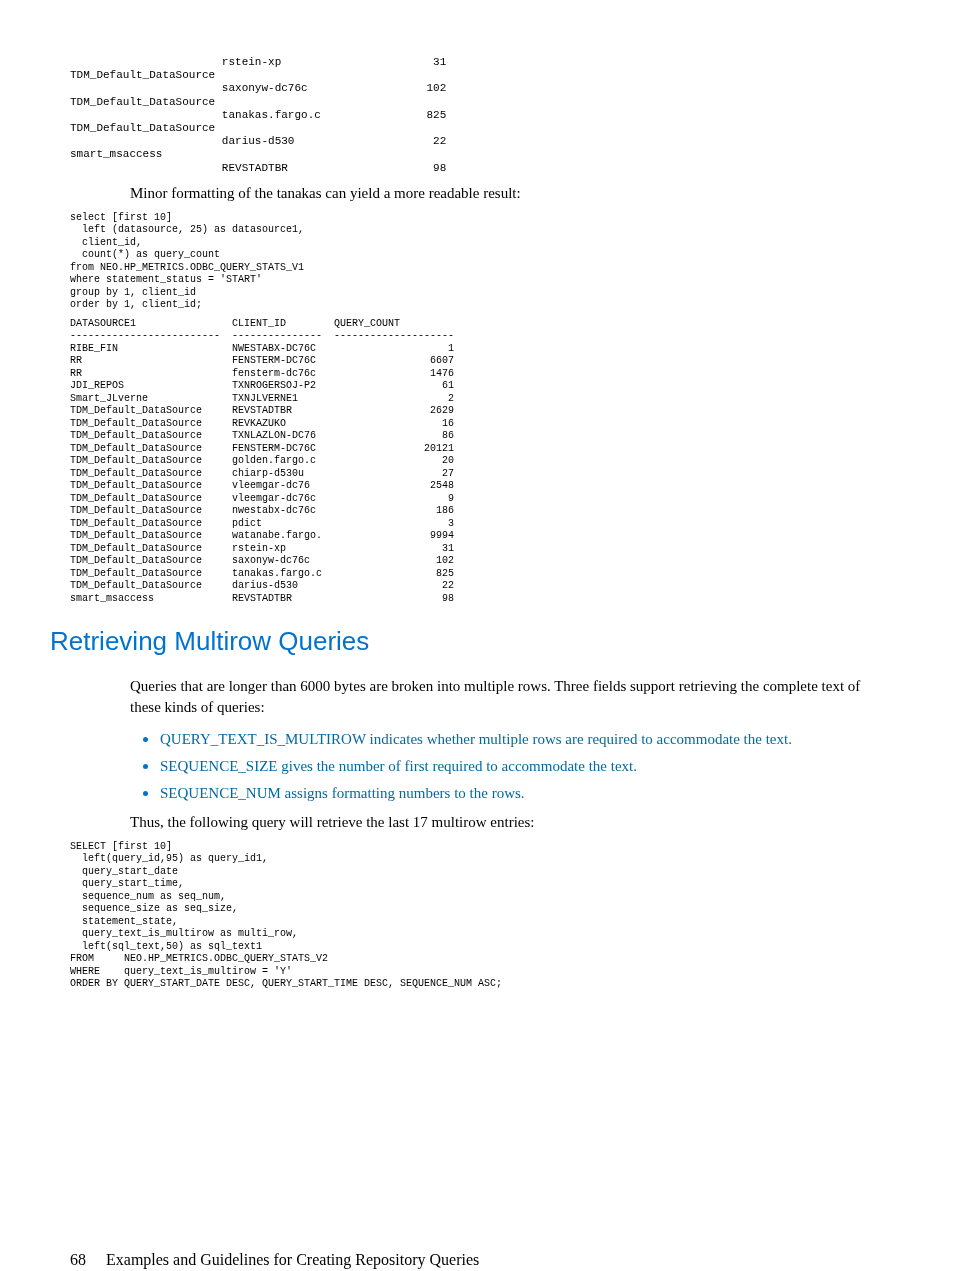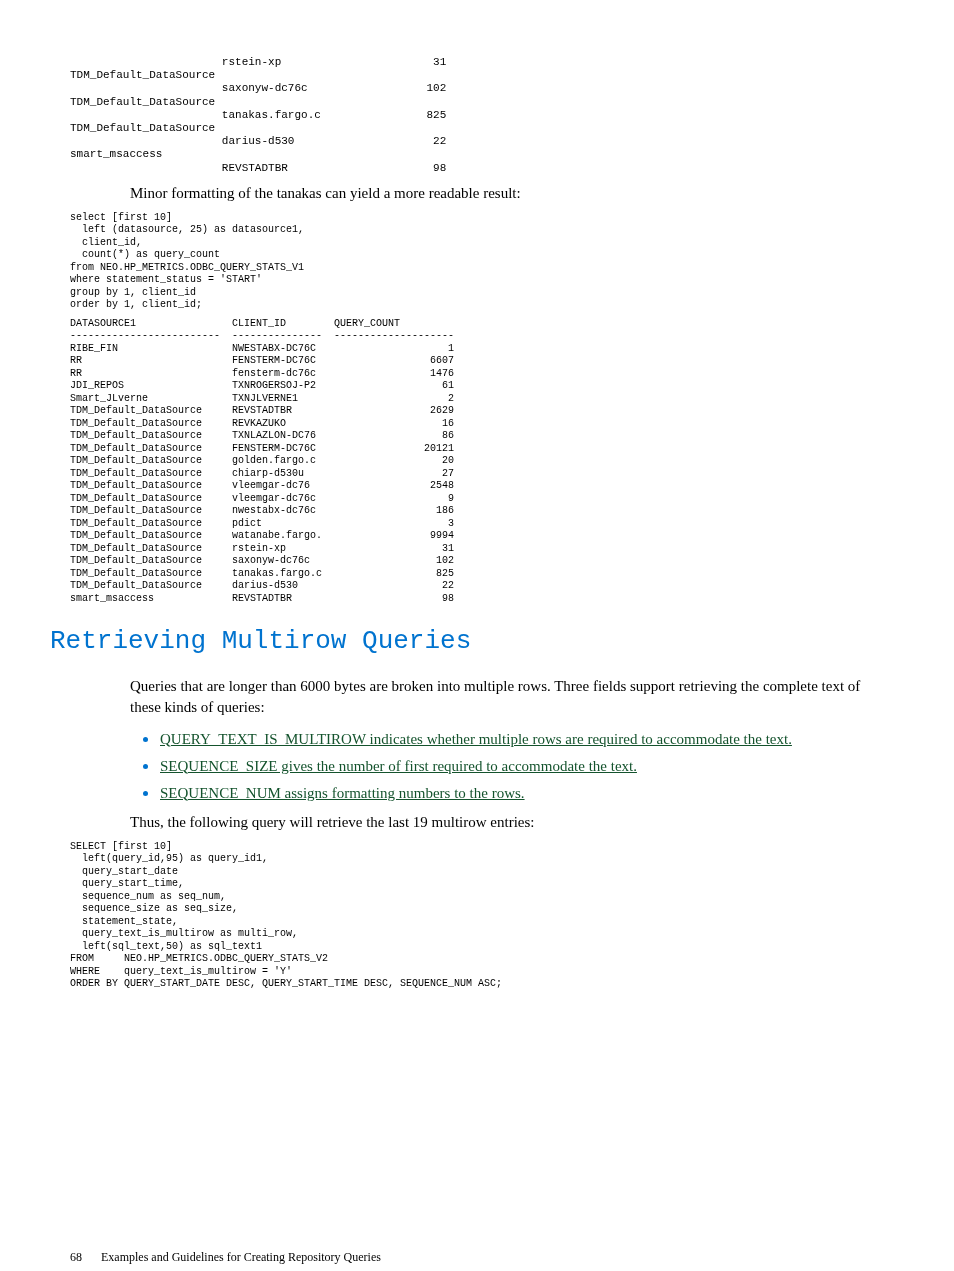--- a/index.html
+++ b/index.html
@@ -20,47 +20,46 @@
     white-space: pre;
     margin: 6px 0;
   }
   .small-pre {
     font-size: 11px;
     line-height: 1.2;
   }
   .indent1 {
   }
   h2.section {
-    font-family: Liberation Mono, monospace;
+    font-family: Liberation Sans, sans-serif;
     color: #0073cf;
     font-weight: normal;
     font-size: 26px;
     margin: 18px 0 16px -20px;
   }
   p.body {
     margin: 8px 0 8px 60px;
   }
   ul.bullets {
     margin: 6px 0 6px 60px;
     padding-left: 30px;
   }
   ul.bullets li {
     margin: 3px 0;
-    color: #14532d;
-    text-decoration: underline;
+    color: #0369a1;
   }
   ul.bullets li::marker {
     color: #0073cf;
     font-size: 18px;
   }
   .footer {
     position: absolute;
     left: 70px;
     top: 1249px;
-    font-size: 12px;
+    font-size: 16px;
   }
   .footer .pn {
     margin-right: 16px;
   }
 </style>
 </head>
 <body>
 
 <pre class="small-pre indent1">                       rstein-xp                       31
 TDM_Default_DataSource
@@ -110,21 +109,21 @@
 <h2 class="section">Retrieving Multirow Queries</h2>
 
 <p class="body">Queries that are longer than 6000 bytes are broken into multiple rows. Three fields support retrieving the complete text of these kinds of queries:</p>
 
 <ul class="bullets">
   <li>QUERY_TEXT_IS_MULTIROW indicates whether multiple rows are required to accommodate the text.</li>
   <li>SEQUENCE_SIZE gives the number of first required to accommodate the text.</li>
   <li>SEQUENCE_NUM assigns formatting numbers to the rows.</li>
 </ul>
 
-<p class="body">Thus, the following query will retrieve the last 19 multirow entries:</p>
+<p class="body">Thus, the following query will retrieve the last 17 multirow entries:</p>
 
 <pre class="indent1">SELECT [first 10]
   left(query_id,95) as query_id1,
   query_start_date
   query_start_time,
   sequence_num as seq_num,
   sequence_size as seq_size,
   statement_state,
   query_text_is_multirow as multi_row,
   left(sql_text,50) as sql_text1

